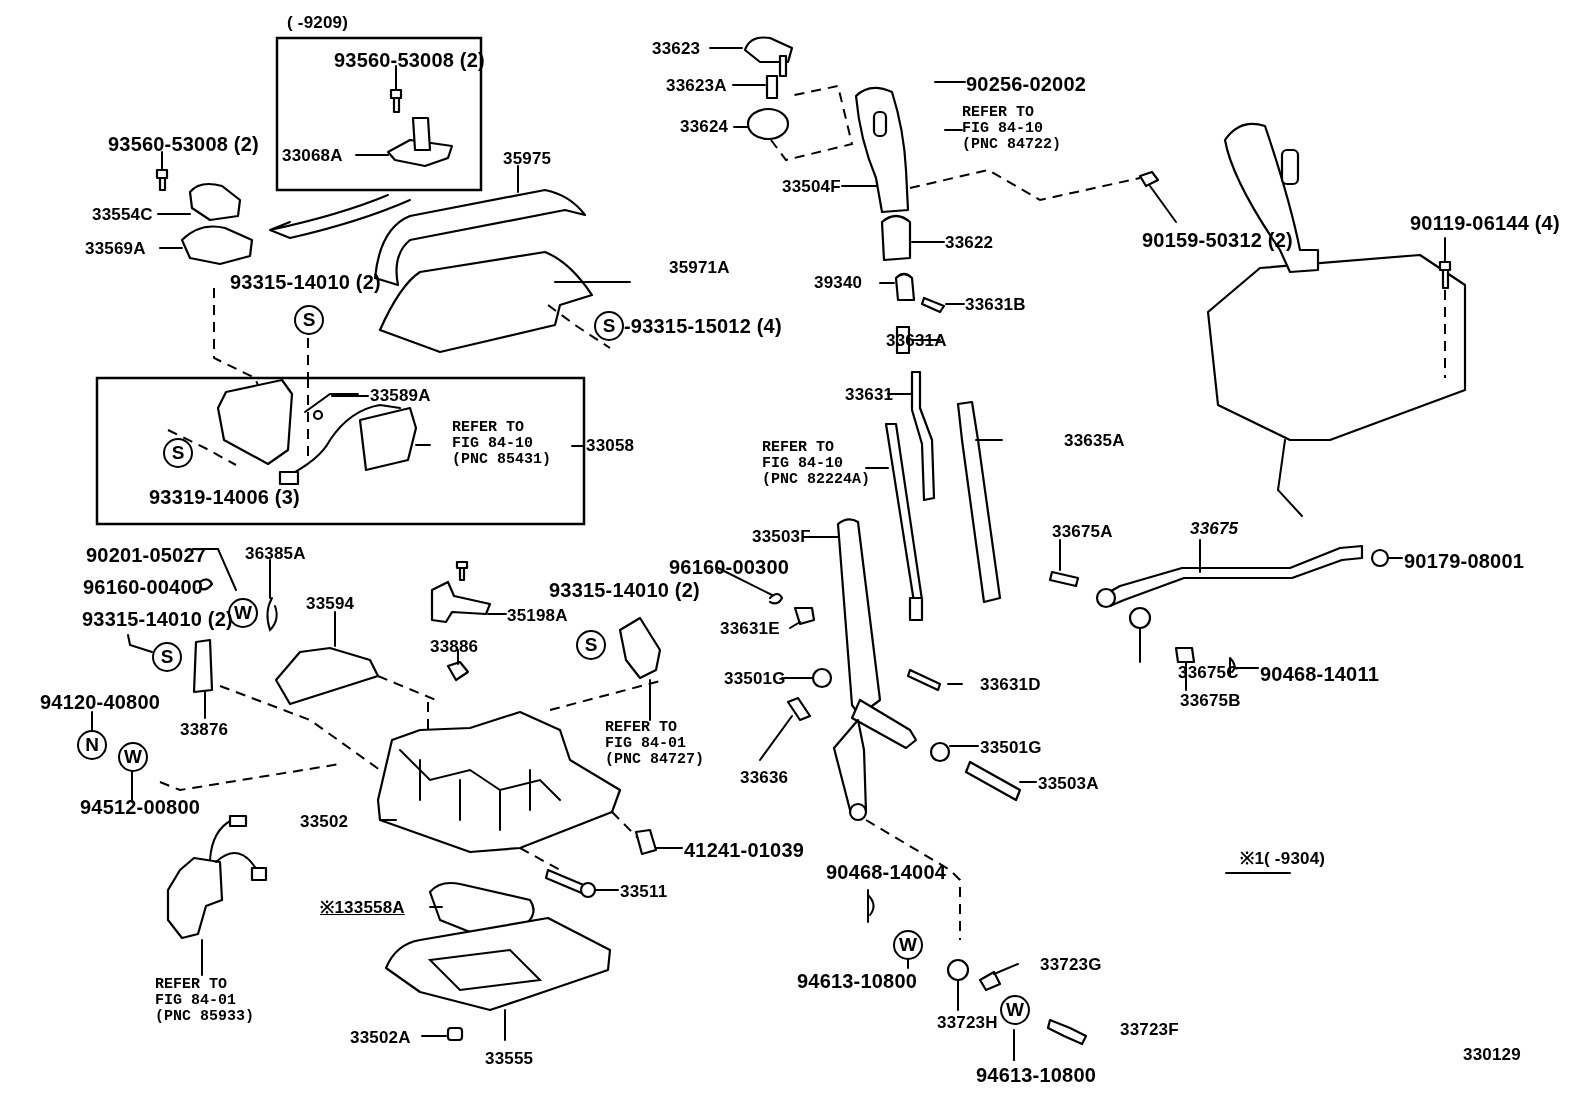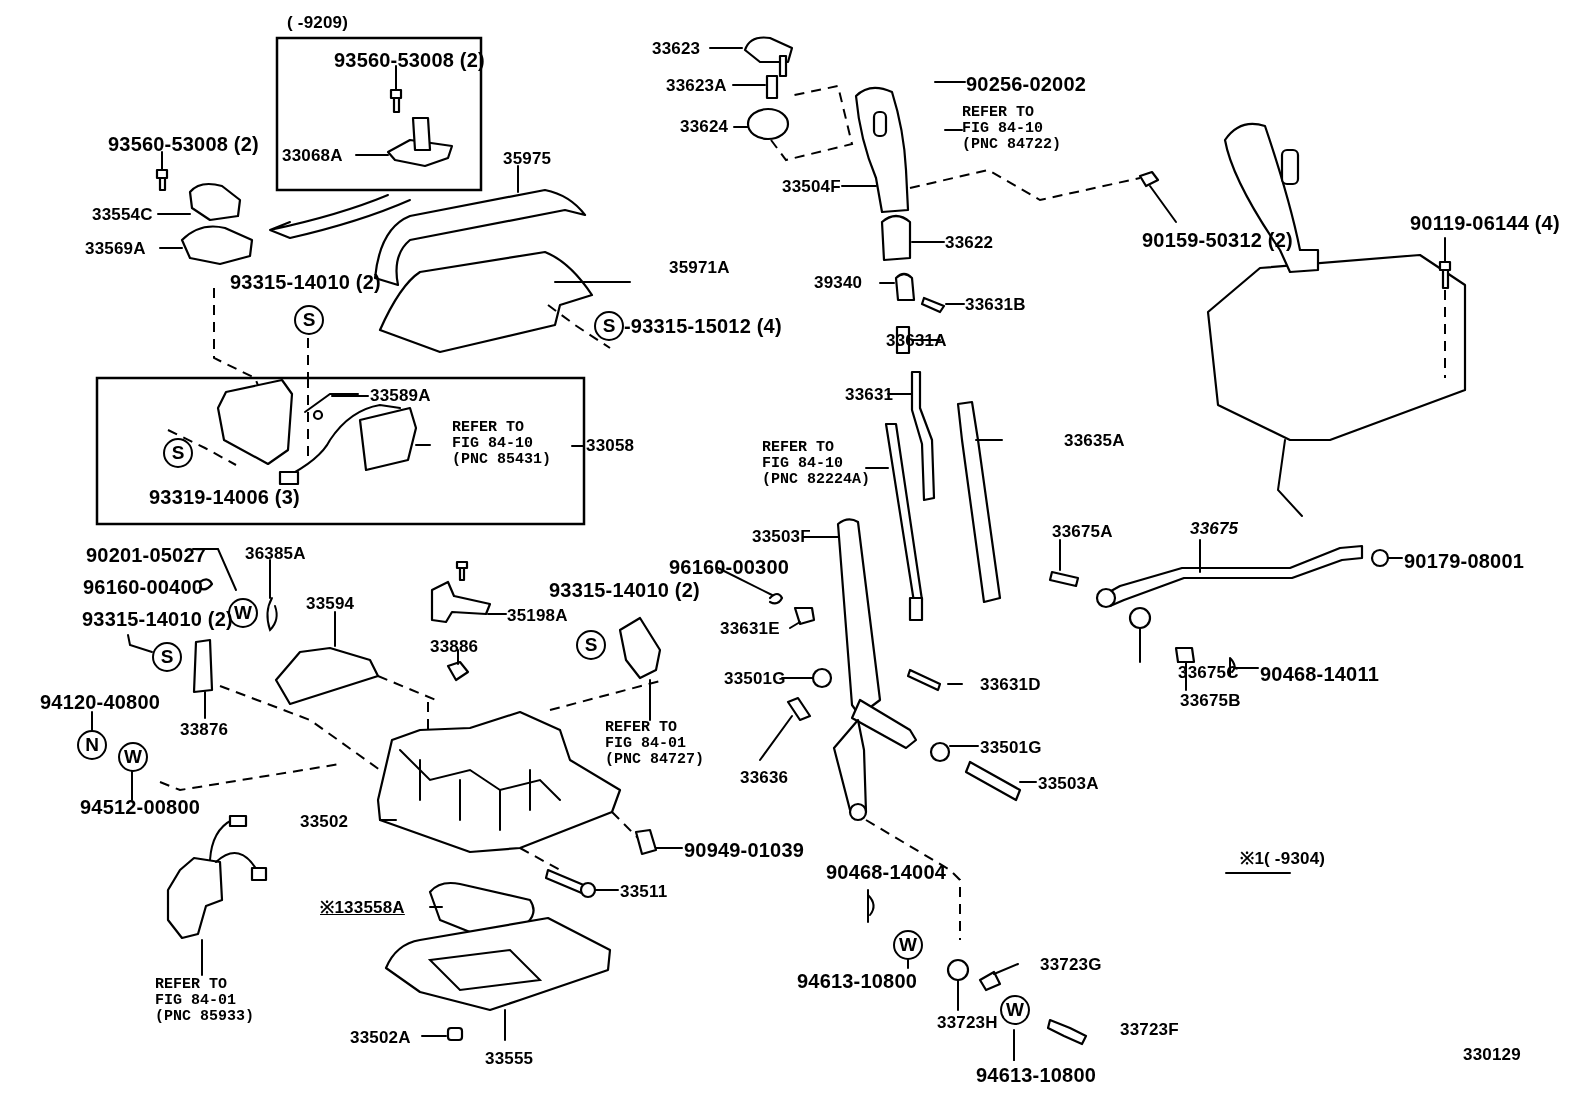--- a/index.html
+++ b/index.html
@@ -284,21 +284,21 @@
 <div class="lbl" style="left:740px;top:769px;">33636</div>
 <div class="lbl" style="left:980px;top:739px;">33501G</div>
 <div class="lbl" style="left:1038px;top:775px;">33503A</div>
 
 <div class="lbl sm" style="left:40px;top:692px;">94120-40800</div>
 <div class="circ" style="left:77px;top:730px;">N</div>
 <div class="lbl" style="left:180px;top:721px;">33876</div>
 <div class="circ" style="left:118px;top:742px;">W</div>
 <div class="lbl sm" style="left:80px;top:797px;">94512-00800</div>
 <div class="lbl" style="left:300px;top:813px;">33502</div>
-<div class="lbl sm" style="left:684px;top:840px;">90949-01039</div>
+<div class="lbl sm" style="left:684px;top:840px;">41241-01039</div>
 <div class="lbl" style="left:620px;top:883px;">33511</div>
 <div class="lbl" style="left:320px;top:899px;text-decoration:underline;">※133558A</div>
 <div class="ref" style="left:155px;top:977px;">REFER TO
 FIG 84-01
 (PNC 85933)</div>
 <div class="lbl" style="left:350px;top:1029px;">33502A</div>
 <div class="lbl" style="left:485px;top:1050px;">33555</div>
 
 <div class="lbl sm" style="left:826px;top:862px;">90468-14004</div>
 <div class="circ" style="left:893px;top:930px;">W</div>

